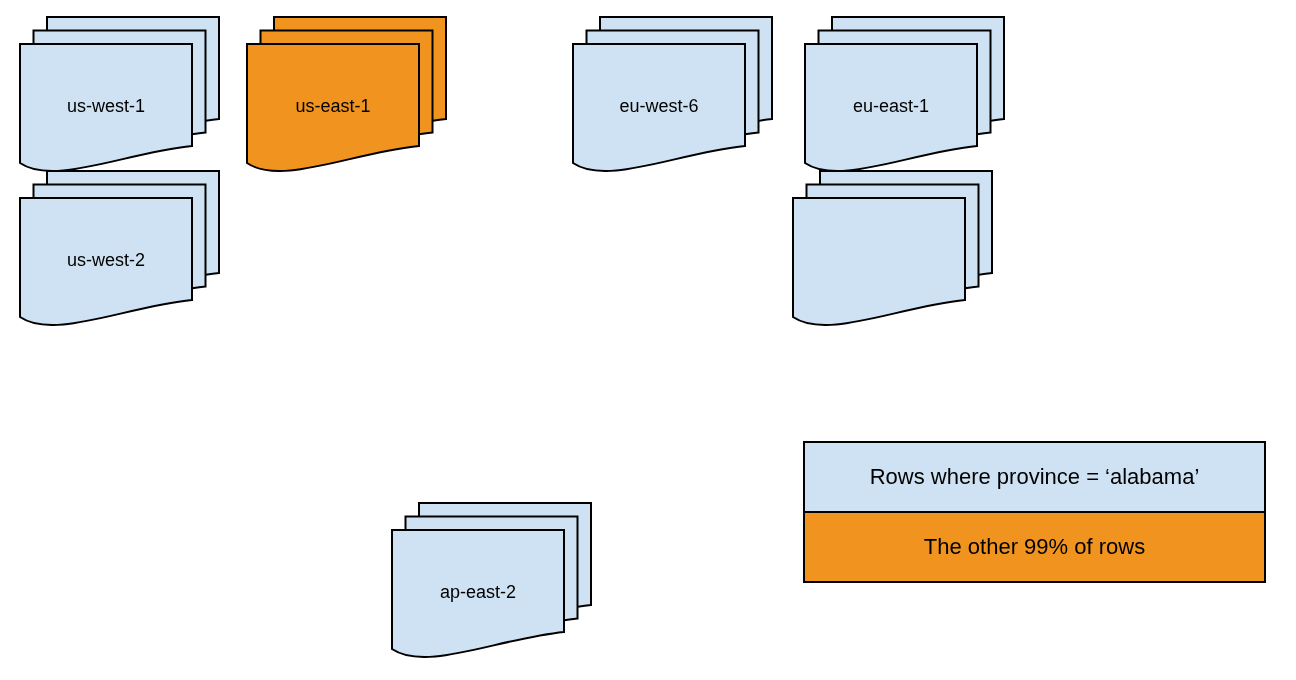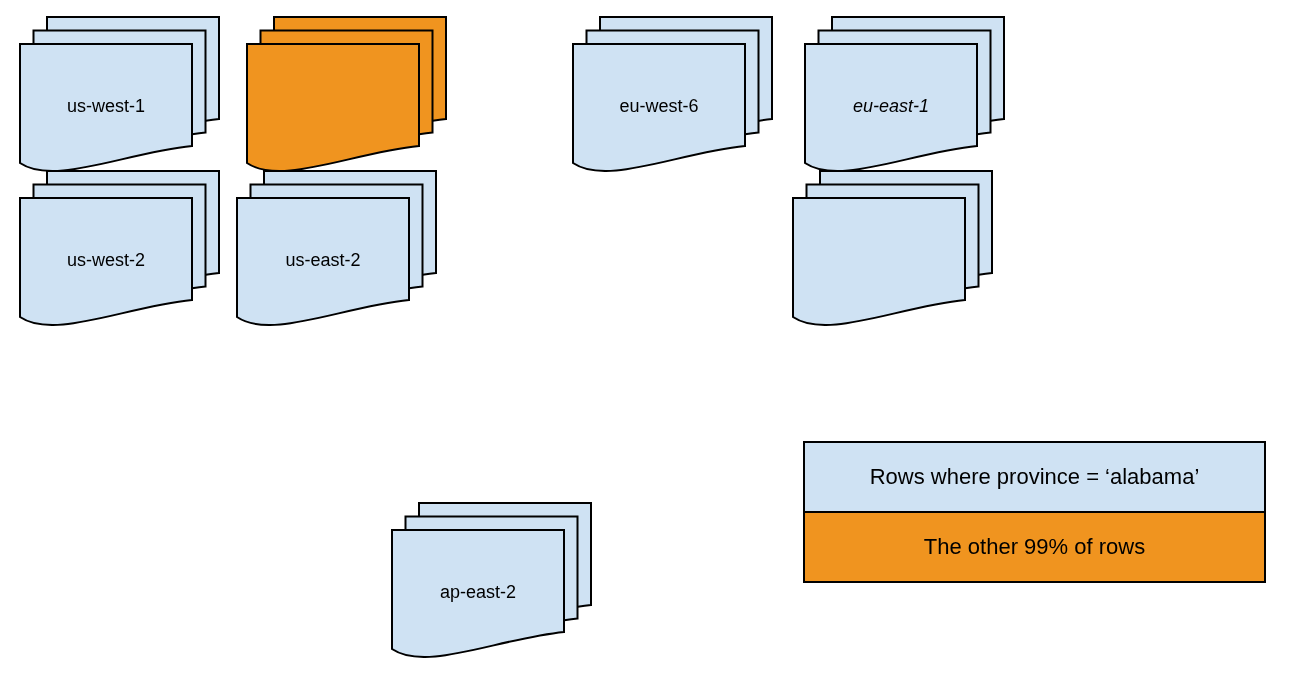--- a/index.html
+++ b/index.html
@@ -85,57 +85,50 @@
     </svg>
     <div class="stack-label">us-west-1</div>
   </div>
 
   <div class="stack highlighted" style="left:246px; top:16px;">
     <svg class="stack-svg" width="202" height="156" viewBox="0 0 202 156" aria-hidden="true">
       <path class="card" transform="translate(28,1)" d="M0 0 L172 0 L172 102 C104 109 34 142 0 119 Z"></path>
       <path class="card" transform="translate(14.5,14.5)" d="M0 0 L172 0 L172 102 C104 109 34 142 0 119 Z"></path>
       <path class="card" transform="translate(1,28)" d="M0 0 L172 0 L172 102 C104 109 34 142 0 119 Z"></path>
     </svg>
+    <div class="stack-label">us-east-1</div>
   </div>
 
   <div class="stack" style="left:572px; top:16px;">
     <svg class="stack-svg" width="202" height="156" viewBox="0 0 202 156" aria-hidden="true">
       <path class="card" transform="translate(28,1)" d="M0 0 L172 0 L172 102 C104 109 34 142 0 119 Z"></path>
       <path class="card" transform="translate(14.5,14.5)" d="M0 0 L172 0 L172 102 C104 109 34 142 0 119 Z"></path>
       <path class="card" transform="translate(1,28)" d="M0 0 L172 0 L172 102 C104 109 34 142 0 119 Z"></path>
     </svg>
     <div class="stack-label">eu-west-6</div>
   </div>
 
-  <div class="stack" style="left:804px; top:16px;font-style:italic;">
+  <div class="stack" style="left:804px; top:16px;">
     <svg class="stack-svg" width="202" height="156" viewBox="0 0 202 156" aria-hidden="true">
       <path class="card" transform="translate(28,1)" d="M0 0 L172 0 L172 102 C104 109 34 142 0 119 Z"></path>
       <path class="card" transform="translate(14.5,14.5)" d="M0 0 L172 0 L172 102 C104 109 34 142 0 119 Z"></path>
       <path class="card" transform="translate(1,28)" d="M0 0 L172 0 L172 102 C104 109 34 142 0 119 Z"></path>
     </svg>
     <div class="stack-label">eu-east-1</div>
   </div>
 
   <div class="stack" style="left:19px; top:170px;">
     <svg class="stack-svg" width="202" height="156" viewBox="0 0 202 156" aria-hidden="true">
       <path class="card" transform="translate(28,1)" d="M0 0 L172 0 L172 102 C104 109 34 142 0 119 Z"></path>
       <path class="card" transform="translate(14.5,14.5)" d="M0 0 L172 0 L172 102 C104 109 34 142 0 119 Z"></path>
       <path class="card" transform="translate(1,28)" d="M0 0 L172 0 L172 102 C104 109 34 142 0 119 Z"></path>
     </svg>
     <div class="stack-label">us-west-2</div>
   </div>
 
-  <div class="stack" style="left:236px; top:170px;">
-    <svg class="stack-svg" width="202" height="156" viewBox="0 0 202 156" aria-hidden="true">
-      <path class="card" transform="translate(28,1)" d="M0 0 L172 0 L172 102 C104 109 34 142 0 119 Z"></path>
-      <path class="card" transform="translate(14.5,14.5)" d="M0 0 L172 0 L172 102 C104 109 34 142 0 119 Z"></path>
-      <path class="card" transform="translate(1,28)" d="M0 0 L172 0 L172 102 C104 109 34 142 0 119 Z"></path>
-    </svg>
-    <div class="stack-label">us-east-2</div>
-  </div>
 
 
   <div class="stack" style="left:792px; top:170px;">
     <svg class="stack-svg" width="202" height="156" viewBox="0 0 202 156" aria-hidden="true">
       <path class="card" transform="translate(28,1)" d="M0 0 L172 0 L172 102 C104 109 34 142 0 119 Z"></path>
       <path class="card" transform="translate(14.5,14.5)" d="M0 0 L172 0 L172 102 C104 109 34 142 0 119 Z"></path>
       <path class="card" transform="translate(1,28)" d="M0 0 L172 0 L172 102 C104 109 34 142 0 119 Z"></path>
     </svg>
   </div>
 

